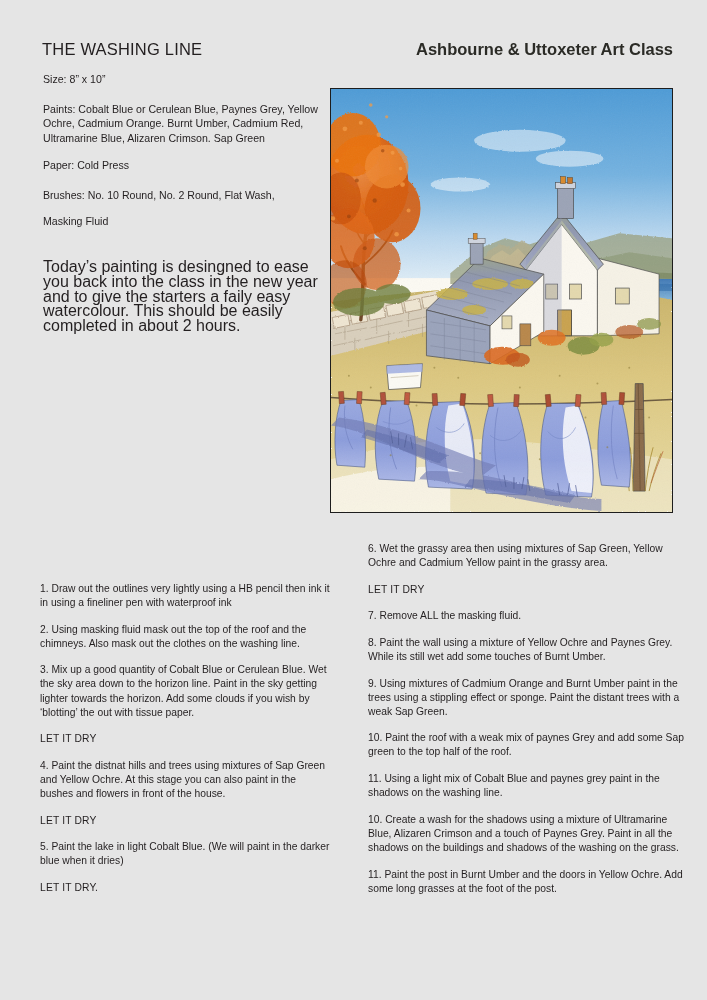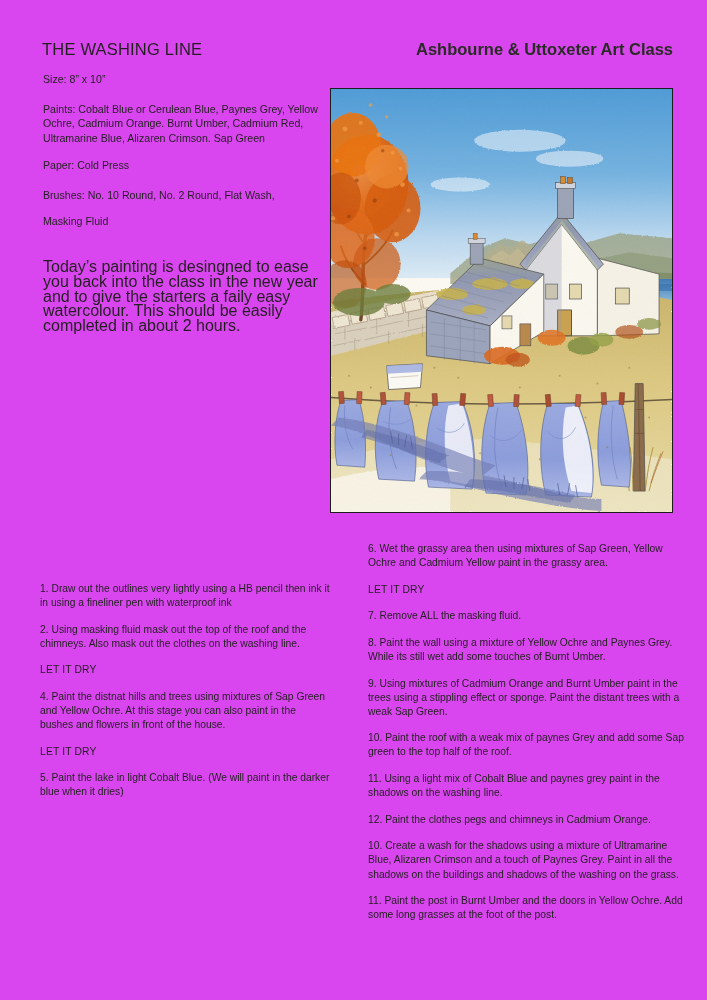--- a/index.html
+++ b/index.html
@@ -12,21 +12,21 @@
     height: 1000px;
     position: relative;
     font-family: "Liberation Sans", sans-serif;
     color: #231f20;
     overflow: hidden;
   }
 
   .page {
     position: absolute;
     inset: 0;
-    background: #d946ef;
+    background: #e5e5e5;
   }
 
   
   .header {
     position: absolute;
     left: 42px;
     top: 40px;
     right: 34px;
     height: 26px;
   }
@@ -467,32 +467,33 @@
           <circle cx="256" cy="330" r="1"></circle>
       </g>
 
       <rect x="0" y="0" width="343" height="425" filter="url(#grain)" opacity=".5"></rect>
     </svg>
   </div>
 
   <div class="col col-left">
     <div class="step">1. Draw out the outlines very lightly using a HB pencil then ink it in using a fineliner pen with waterproof ink</div>
     <div class="step">2. Using masking fluid mask out the top of the roof and the chimneys. Also mask out the clothes on the washing line.</div>
+    <div class="step">3.  Mix up a good quantity of Cobalt Blue or Cerulean Blue. Wet the sky area down to the horizon line. Paint in the sky getting lighter towards the horizon. Add some clouds if you wish by ‘blotting’ the out with tissue paper.</div>
     <div class="step dry">LET IT DRY</div>
     <div class="step">4. Paint the distnat hills and trees using mixtures of Sap Green and Yellow Ochre. At this stage you can also paint in the bushes and flowers in front of the house.</div>
     <div class="step dry">LET IT DRY</div>
     <div class="step">5. Paint the lake in light Cobalt Blue. (We will paint in the darker blue when it dries)</div>
+    <div class="step dry">LET IT DRY.</div>
   </div>
 
   <div class="col col-right">
     <div class="step">6. Wet the grassy area then using mixtures of Sap Green, Yellow Ochre and  Cadmium Yellow paint in the grassy area.</div>
     <div class="step dry">LET IT DRY</div>
     <div class="step">7. Remove ALL the masking fluid.</div>
     <div class="step">8. Paint the wall using a mixture of Yellow Ochre and Paynes Grey. While its still wet add some touches of Burnt Umber.</div>
     <div class="step">9. Using mixtures of Cadmium Orange and Burnt Umber paint in the trees using a stippling effect or sponge. Paint the distant trees with a weak Sap Green.</div>
     <div class="step">10. Paint the roof with a weak mix of paynes Grey and add some Sap green to the top half of the roof.</div>
     <div class="step">11. Using a light mix of Cobalt Blue and paynes grey paint in the shadows on the washing line.</div>
-    <div class="step">12. Paint the clothes pegs and chimneys in Cadmium Orange.</div>
     <div class="step">10. Create a wash for the shadows using a mixture of Ultramarine Blue, Alizaren Crimson and a touch of Paynes Grey.   Paint in all the shadows on the buildings and shadows of the washing on the grass.</div>
     <div class="step">11. Paint the post in Burnt Umber and the doors in Yellow Ochre. Add some long grasses at the foot of the post.</div>
   </div>
 
 </div>
 
 </body></html>

